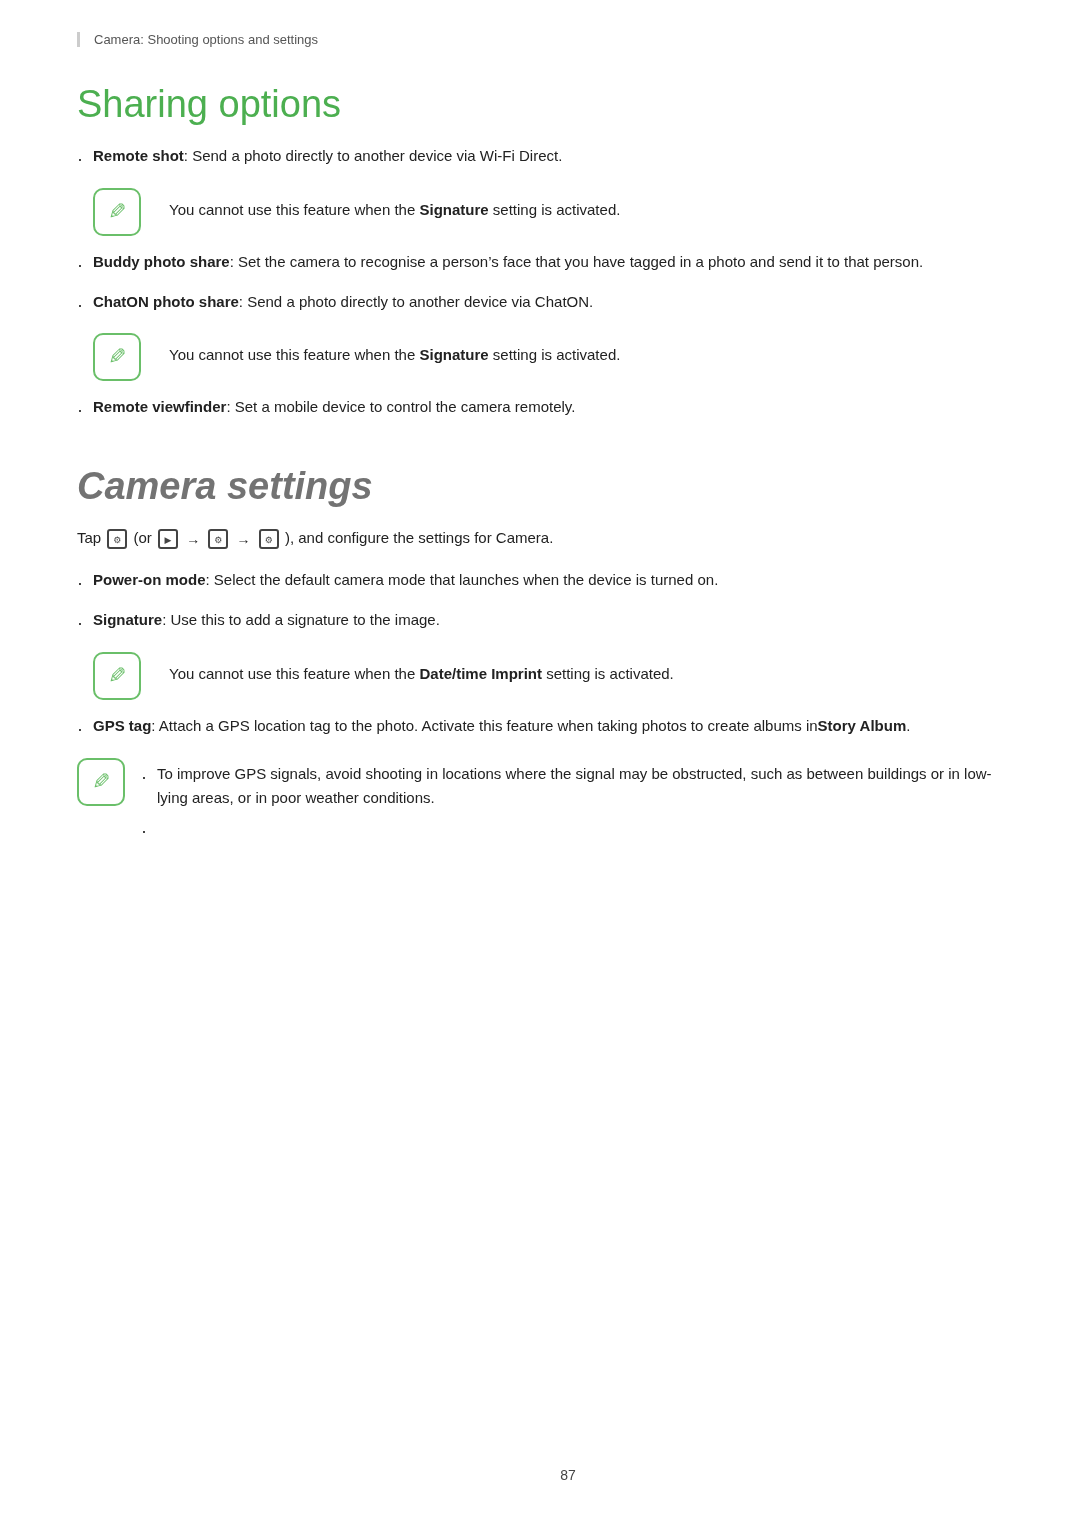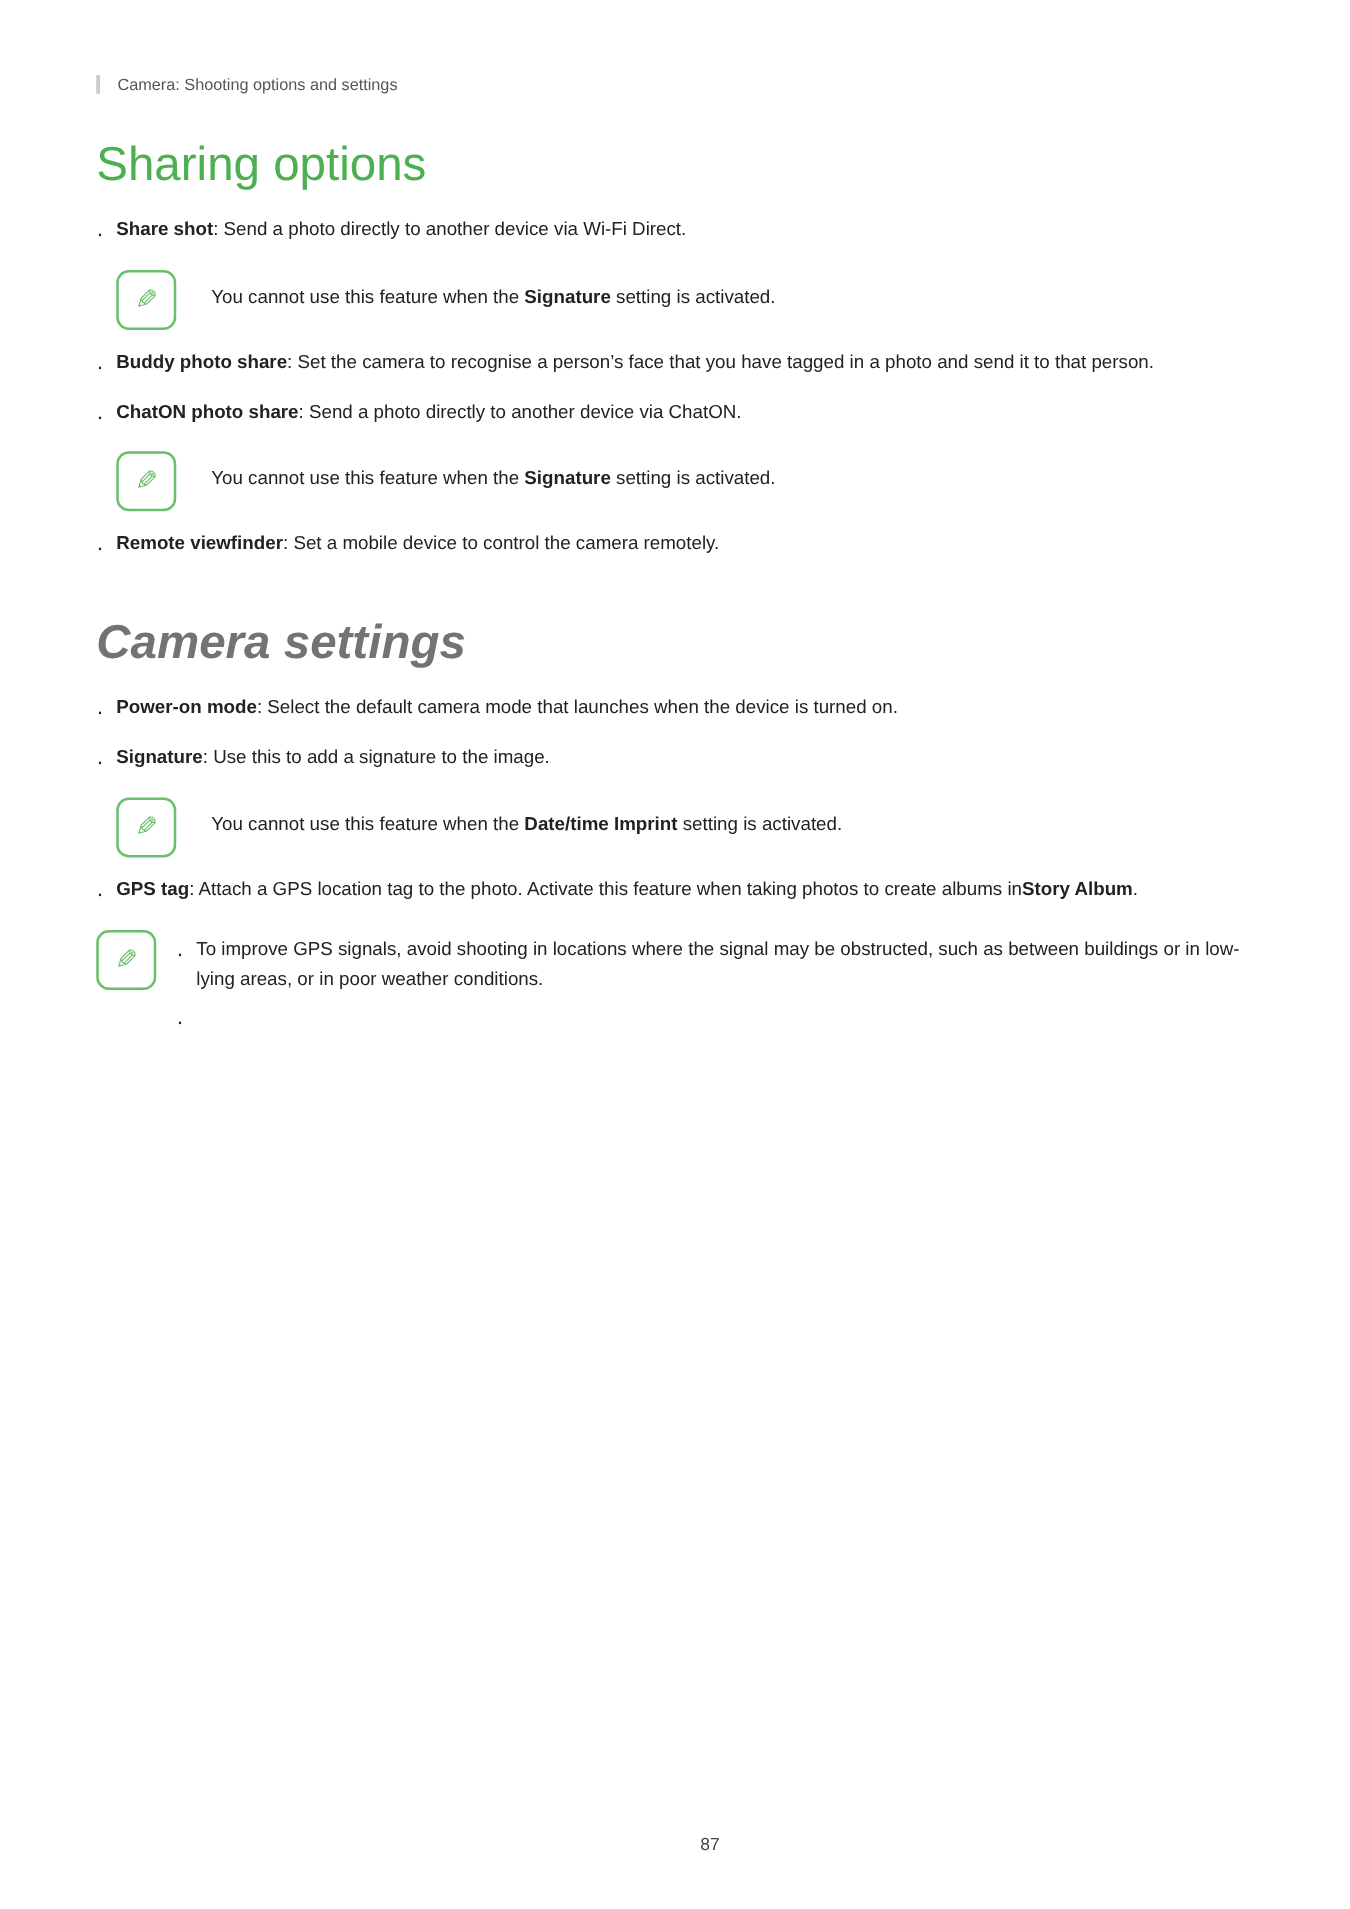--- a/index.html
+++ b/index.html
@@ -20,21 +20,20 @@
       padding: 32px 77px 60px 77px;
       position: relative;
     }
 
     .breadcrumb-bar {
       display: flex;
       align-items: center;
       margin-bottom: 36px;
       padding-left: 14px;
       border-left: 3px solid #cccccc;
-      margin-top: 28px;
     }
 
     .breadcrumb-text {
       font-size: 13px;
       color: #555555;
     }
 
     h1.section-title {
       font-size: 38px;
       font-weight: normal;
@@ -212,21 +211,21 @@
   </div>
 
   <h1 class="section-title">Sharing options</h1>
 
 
   <ul class="bullet-list">
 
     <li>
       <span class="bullet-dot">·</span>
       <span class="bullet-text">
-        <span class="bold-term">Share shot</span><span>: Send a photo directly to another device via Wi-Fi Direct.</span>
+        <span class="bold-term">Remote shot</span><span>: Send a photo directly to another device via Wi-Fi Direct.</span>
       </span>
     </li>
   </ul>
 
   <div class="note-box">
     <div class="note-icon"></div>
     <span class="note-text">
       <span>You cannot use this feature when the</span>
       <span class="bold-term">Signature</span>
       <span>setting is activated.</span>
@@ -264,20 +263,31 @@
     <li>
       <span class="bullet-dot">·</span>
       <span class="bullet-text">
         <span class="bold-term">Remote viewfinder</span><span>: Set a mobile device to control the camera remotely.</span>
       </span>
     </li>
   </ul>
 
   <h2 class="section-title">Camera settings</h2>
 
+  <p class="intro-text">
+    <span>Tap</span>
+    <span class="icon-inline">⚙</span>
+    <span>(or</span>
+    <span class="icon-inline">▶</span>
+    <span class="arrow-right">→</span>
+    <span class="icon-inline">⚙</span>
+    <span class="arrow-right">→</span>
+    <span class="icon-inline">⚙</span>
+    <span>), and configure the settings for Camera.</span>
+  </p>
 
   <ul class="bullet-list">
 
     <li>
       <span class="bullet-dot">·</span>
       <span class="bullet-text">
         <span class="bold-term">Power-on mode</span><span>: Select the default camera mode that launches when the device is turned on.</span>
       </span>
     </li>
 

